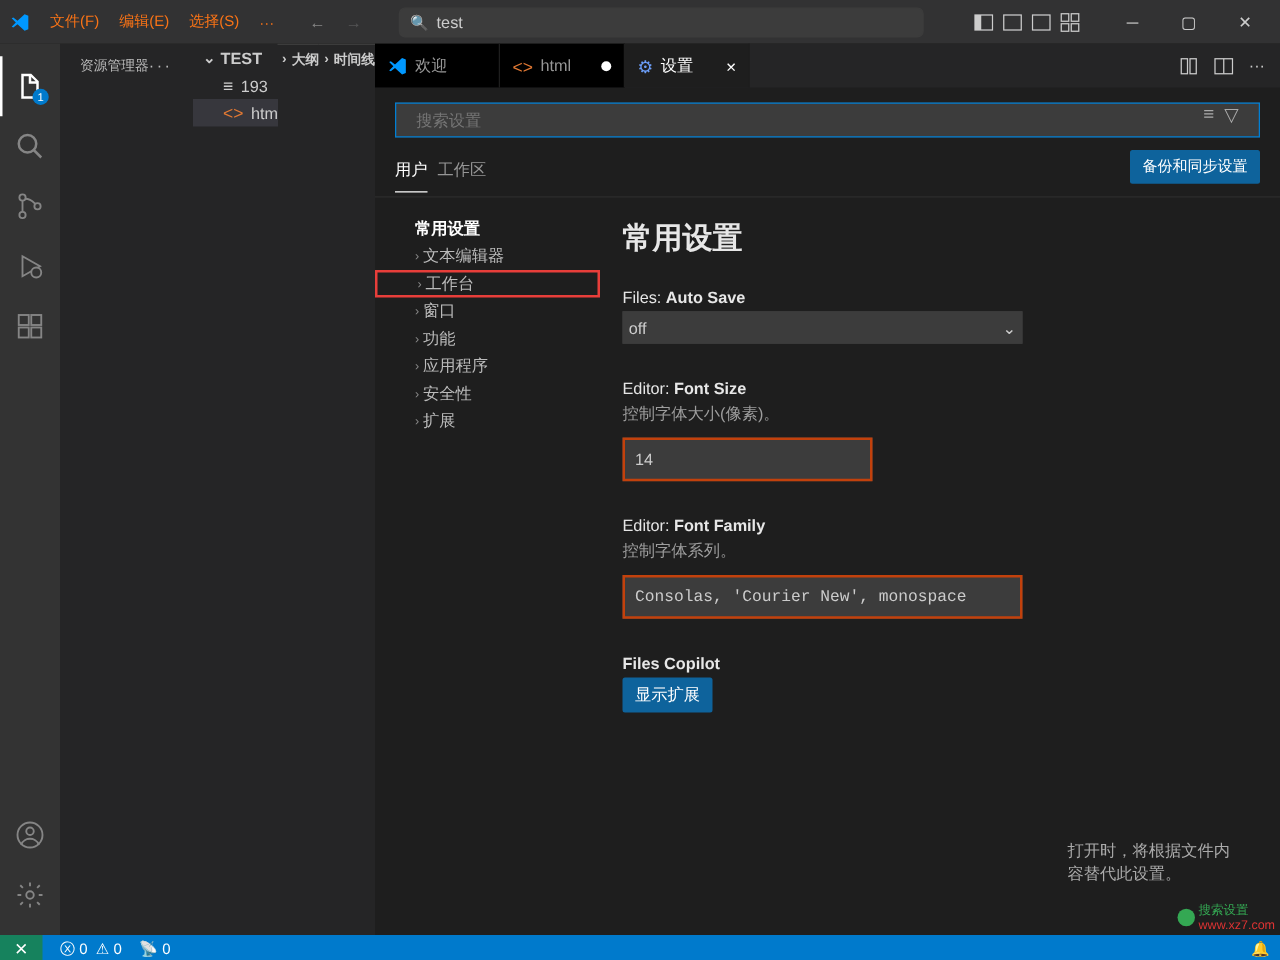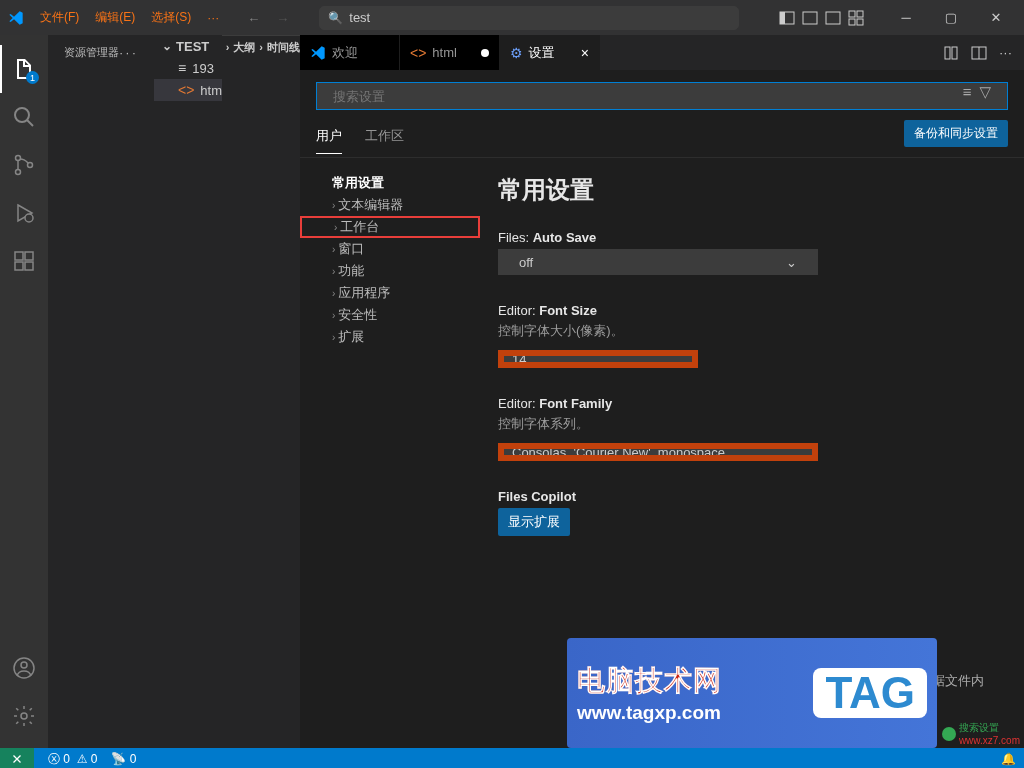--- a/index.html
+++ b/index.html
@@ -42,41 +42,41 @@
 .tab.active { background: #1e1e1e; color: #ffffff; }
 .tab .tab-icon { font-size: 14px; }
 .tab .close-icon { margin-left: auto; font-size: 14px; }
 .tab .dirty-dot { width: 8px; height: 8px; background: #fff; border-radius: 50%; margin-left: auto; }
 .tabs-actions { margin-left: auto; display: flex; align-items: center; gap: 12px; padding-right: 12px; color: #ccc; }
 .settings-body { flex: 1; display: flex; flex-direction: column; overflow: hidden; }
 .settings-search-row { padding: 12px 16px 10px; }
 .settings-search { background: #3c3c3c; border: 1px solid #007fd4; border-radius: 0; height: 28px; display: flex; padding: 0 16px; }
 .settings-search input { background: transparent; border: none; outline: none; color: #ccc; flex: 1; font-size: 13px; }
 .settings-search .filter-icons { display: flex; gap: 8px; color: #aaa; font-size: 15px; }
-.settings-tabs-row { display: flex; align-items: center; padding: 0 16px 4px; gap: 23px; border-bottom: 1px solid #2d2d2d; }
+.settings-tabs-row { display: flex; align-items: center; padding: 0 16px 4px; gap: 8px; border-bottom: 1px solid #2d2d2d; }
 .settings-tab { padding: 6px 0 8px; font-size: 13px; color: #969696; cursor: pointer; }
 .settings-tab.active { color: #fff; border-bottom: 1px solid #fff; margin-bottom: -1px; }
 .sync-btn { margin-left: auto; background: #0e639c; color: #fff; border: none; padding: 5px 10px; font-size: 12px; cursor: pointer; border-radius: 2px; margin-bottom: 6px; }
 .settings-content { flex: 1; display: flex; overflow: hidden; }
 .settings-toc { width: 180px; padding: 14px 0 0 0; overflow: auto; }
 .toc-item { display: flex; align-items: center; height: 22px; padding-left: 32px; font-size: 13px; color: #bbbbbb; cursor: pointer; gap: 3px; }
 .toc-item.top { font-weight: 700; padding-left: 32px; color: #ffffff; }
 .toc-item .chev { font-size: 10px; color: #888; }
 .toc-item.highlighted { border: 2px solid #e83e3a; box-sizing: border-box; }
 .settings-panel { flex: 1; overflow: auto; padding: 16px 18px 0; position: relative; }
 .panel-header { font-size: 24px; font-weight: 700; color: #e7e7e7; margin-bottom: 24px; }
 .setting-block { margin-bottom: 28px; }
 .setting-title { font-size: 13px; color: #e7e7e7; margin-bottom: 4px; }
 .setting-title .prefix { color: #e5e5e5; }
 .setting-title .strong { font-weight: 700; }
 .setting-desc { font-size: 13px; color: #9d9d9d; margin-bottom: 10px; }
 .setting-desc .link { color: #3794ff; }
-.setting-select { background: #3c3c3c; border: 1px solid #3c3c3c; color: #cccccc; height: 26px; width: 320px; padding: 0 20px; display: flex; align-items: center; justify-content: space-between; cursor: pointer; }
-.setting-input { background: #3c3c3c; border: 6px solid #c2410c; color: #cccccc; height: 18px; width: 200px; padding: 0 8px; outline: none; font-size: 13px; }
-.setting-input.wide { width: 320px; }
+.setting-select { background: #3c3c3c; border: 1px solid #3c3c3c; color: #cccccc; height: 26px; width: 320px; padding: 0 4px; display: flex; align-items: center; justify-content: space-between; cursor: pointer; }
+.setting-input { background: #3c3c3c; border: 2px solid #c2410c; color: #cccccc; height: 35px; width: 200px; padding: 0 8px; outline: none; font-size: 13px; }
+.setting-input.wide { width: 320px; font-family: Liberation Mono, monospace; }
 .btn-primary { background: #0e639c; color: #fff; border: none; padding: 5px 10px; font-size: 13px; cursor: pointer; border-radius: 2px; }
 .overlay-banner { position: absolute; bottom: 0; left: 50%; transform: translateX(-50%); width: 370px; height: 110px; background: linear-gradient(90deg, #3a66c8 0%, #4475d8 100%); display: flex; align-items: center; color: #fff; border-radius: 4px; padding: 10px; z-index: 10; }
 .banner-left { flex: 1; }
 .banner-title { font-size: 28px; font-weight: 900; color: #cc2211; -webkit-text-stroke: 0.5px #fff; letter-spacing: 1px; }
 .banner-url { font-size: 19px; font-weight: 700; color: #fff; margin-top: 2px; }
 .banner-tag { background: #fff; color: #2d8ad0; font-size: 44px; font-weight: 900; padding: 0 12px; border-radius: 8px; }
 .overlay-text { position: absolute; bottom: 40px; right: 30px; color: #aaa; font-size: 13px; z-index: 5; width: 140px; }
 .sub-watermark { position: absolute; right: 4px; bottom: 2px; font-size: 10px; color: #34a853; z-index: 20; display:flex; align-items:center; gap:3px;}
 .sub-watermark .wm-icon { width: 14px; height: 14px; border-radius: 50%; background: #34a853; display:inline-block;}
 .statusbar { height: 22px; background: #007acc; display: flex; align-items: center; color: #fff; font-size: 12px; padding: 0 8px; gap: 14px; }
@@ -332,27 +332,20 @@
             <input class="setting-input wide" value="Consolas, 'Courier New', monospace" style="">
           </div>
 
           <div class="setting-block">
             <div class="setting-title"><span class="strong">Files Copilot</span></div>
             <button class="btn-primary">显示扩展</button>
           </div>
 
           <div class="overlay-text">打开时，将根据文件内容替代此设置。</div>
 
-          <div class="overlay-banner">
-            <div class="banner-left">
-              <div class="banner-title">电脑技术网</div>
-              <div class="banner-url">www.tagxp.com</div>
-            </div>
-            <div class="banner-tag">TAG</div>
-          </div>
           <div class="sub-watermark">
             <span class="wm-icon"></span>
             <span><span>搜索设置</span><br><span style="color:#d33">www.xz7.com</span></span>
           </div>
         </div>
       </div>
     </div>
   </div>
 </div>
 

